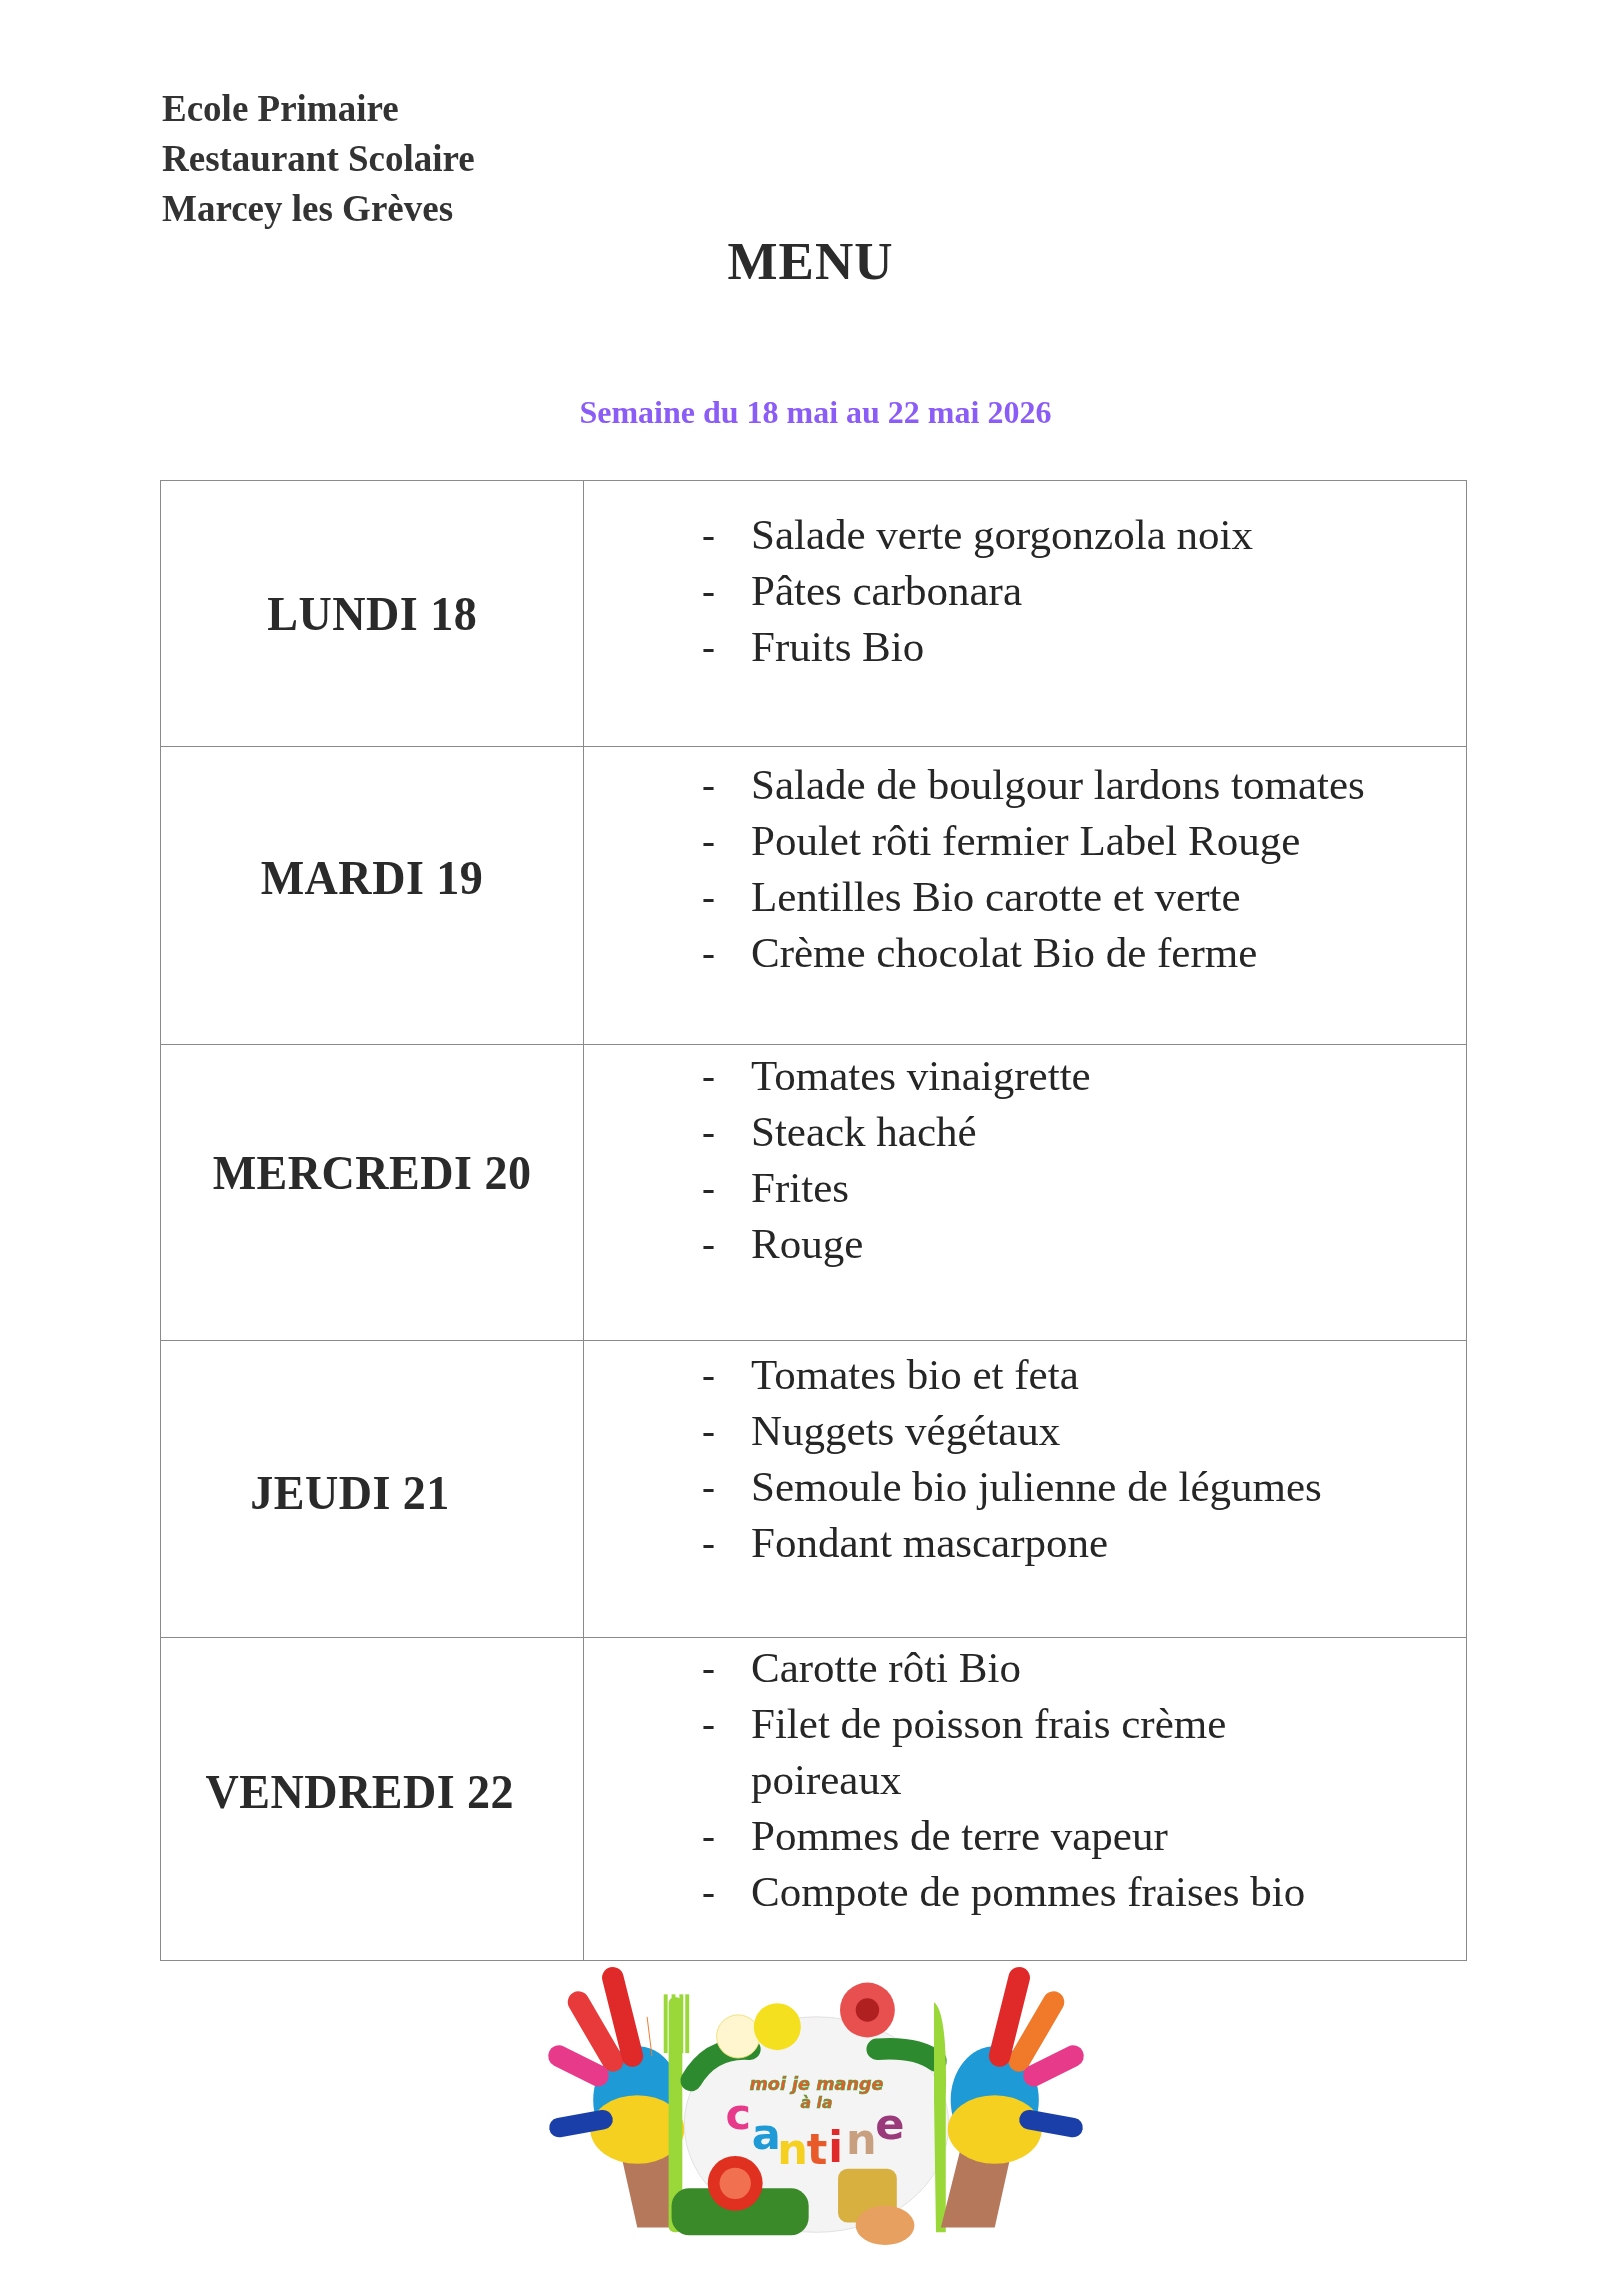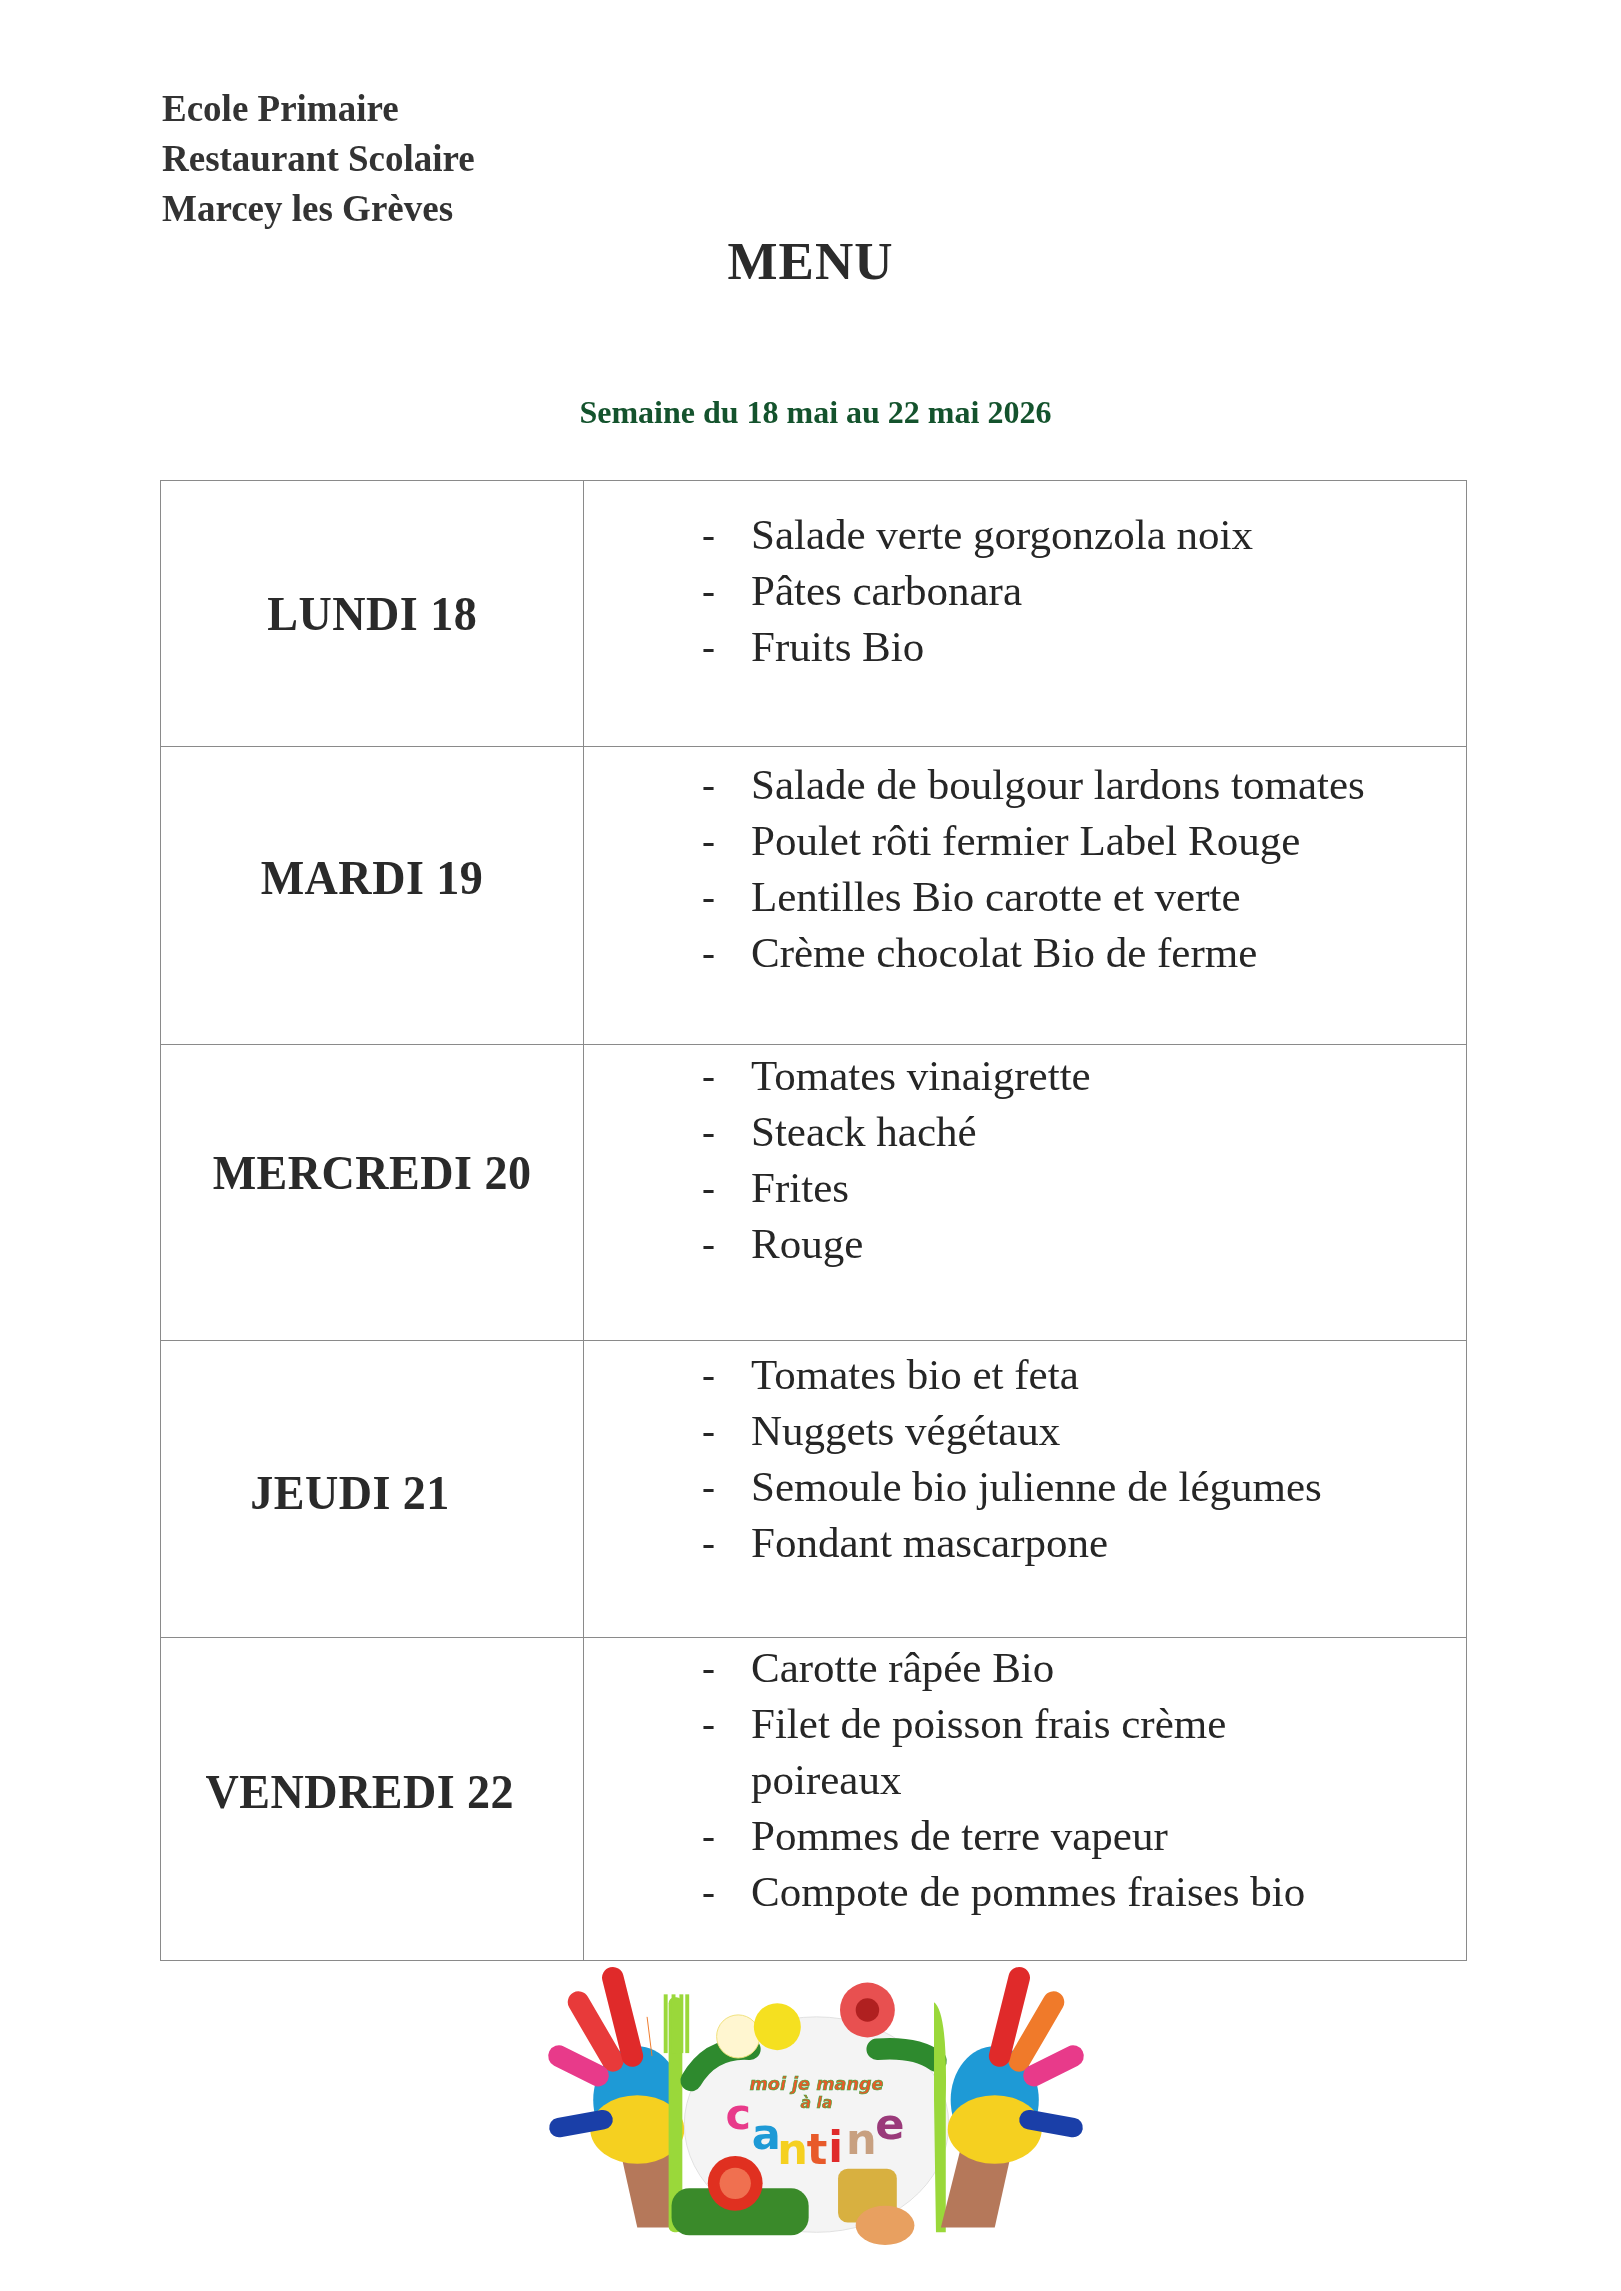--- a/index.html
+++ b/index.html
@@ -3,21 +3,21 @@
 <meta charset="utf-8">
 <style>
   html, body { margin: 0; padding: 0; background: #ffffff; }
   body { width: 1621px; height: 2292px; position: relative; overflow: hidden;
          font-family: "Liberation Serif", "DejaVu Serif", serif; color: #2a2a2a; }
   .header { position: absolute; left: 162px; top: 84px; font-weight: bold; font-size: 37px; line-height: 50px; color: #333; }
   .header div { white-space: nowrap; }
   .title { position: absolute; left: 0; width: 1621px; top: 231px; text-align: center;
            font-weight: bold; font-size: 53px; letter-spacing: 1px; color: #2b2b2b; }
   .subtitle { position: absolute; left: 0; width: 1621px; top: 394px; text-align: center;
-              font-weight: bold; font-size: 32px; color: #14532d; padding-left: 9.8px; box-sizing: border-box; }
+              font-weight: bold; font-size: 32px; color: #8b5cf6; padding-left: 9.8px; box-sizing: border-box; }
   .menu-table { position: absolute; left: 160px; top: 480px; width: 1307px; border-collapse: collapse; }
   .menu-table td { border: 1.5px solid #8a8a8a; vertical-align: middle; padding: 0; }
   .menu-table tr { }
   .day { width: 422px; text-align: center; font-weight: bold; font-size: 48px; color: #2a2a2a; letter-spacing: 0.5px; }
   .day span { display: inline-block; transform: scaleX(0.96); }
   .dishes { padding-left: 0; }
   .dishes ul { list-style: none; margin: 17px; padding: 0 0 0 98px; }
   .dishes li { position: relative; font-size: 43px; line-height: 56px; padding-left: 52px; color: #262626; white-space: nowrap; }
   .dishes li::before { content: "-"; position: absolute; left: 2.9px; top: 0; font-size: 39px; }
   .dishes li.cont::before { content: ""; }
@@ -77,21 +77,21 @@
         <li>Nuggets végétaux</li>
         <li>Semoule bio julienne de légumes</li>
         <li>Fondant mascarpone</li>
       </ul>
     </td>
   </tr>
   <tr style="height:323px">
     <td class="day"><span style="position:relative;top:-7.8px;left:-11.8px">VENDREDI 22</span></td>
     <td class="dishes">
       <ul style="margin-top:-21.6px">
-        <li>Carotte râpée Bio</li>
+        <li>Carotte rôti Bio</li>
         <li>Filet de poisson frais crème</li>
         <li class="cont">poireaux</li>
         <li>Pommes de terre vapeur</li>
         <li>Compote de pommes fraises bio</li>
       </ul>
     </td>
   </tr>
 </tbody>
   </table>
 

